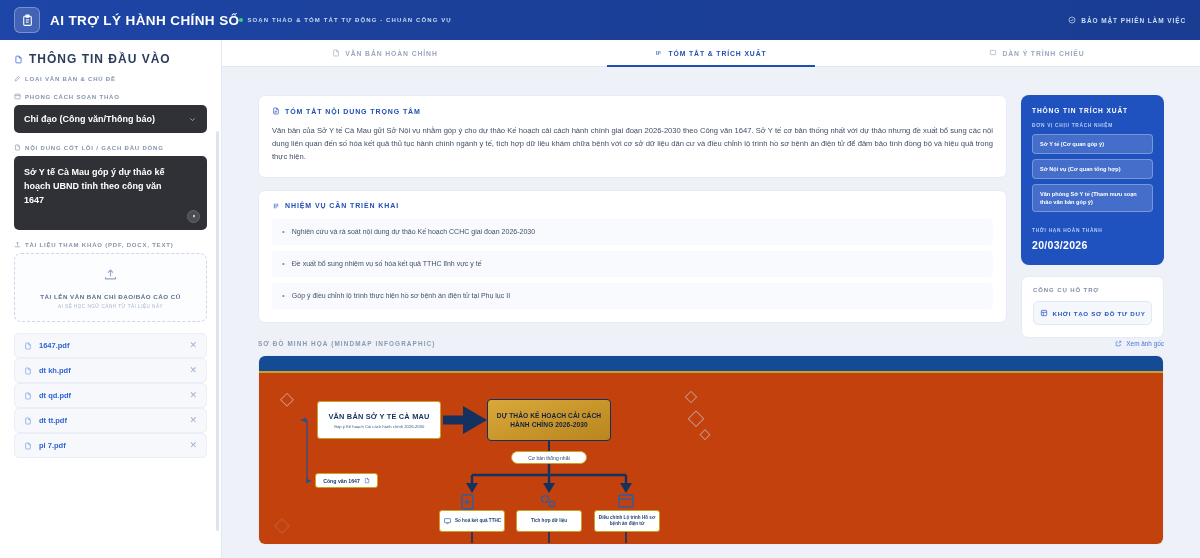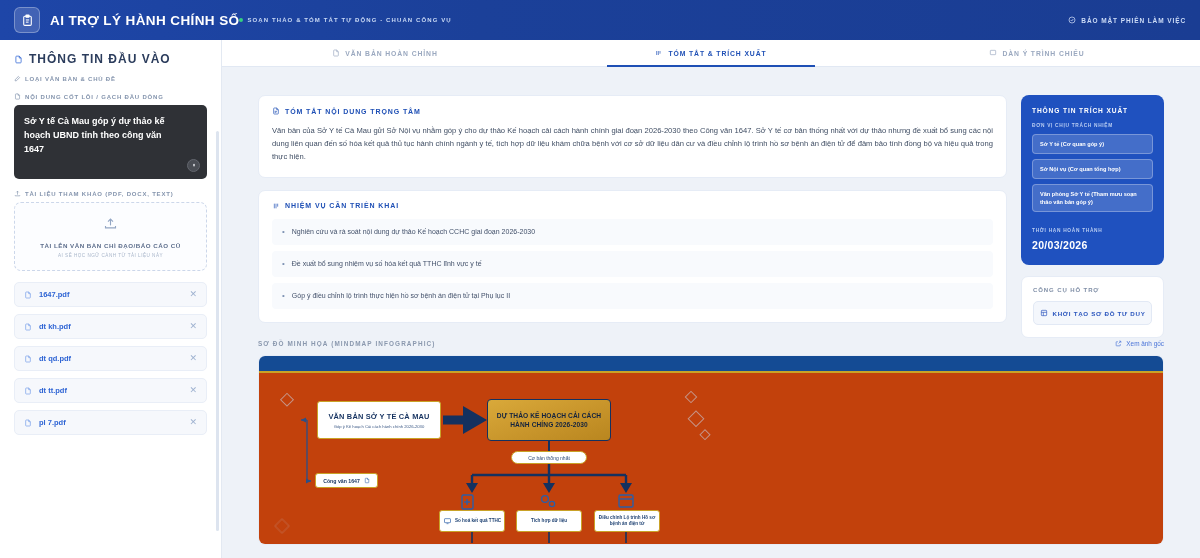--- a/index.html
+++ b/index.html
@@ -92,21 +92,21 @@
   .dz-t1 {
     font-size: 6.2px; font-weight: bold; color: #5d6e8c;
     letter-spacing: 0.5px; margin-top: 7px;
   }
   .dz-t2 {
     font-size: 4.6px; color: #a9b6ca; letter-spacing: 0.5px; margin-top: 4px;
   }
   .file-row {
     display: flex; align-items: center; gap: 7px;
     background: #f6f8fc; border: 1px solid #e9eef7; border-radius: 5px;
-    padding: 7px 9px; margin-top: 7px;
+    padding: 7px 9px; 
   }
   .file-name { font-size: 7.5px; font-weight: bold; color: #2e64d4; flex: 1; }
   .file-x { color: #9fb2d0; font-size: 9px; line-height: 1; }
   .sb-foot { padding: 9px 12px 12px 12px; }
   .btn-primary {
     width: 100%; background: #1e4fb5; border-radius: 6px;
     color: #fff; font-size: 7.8px; font-weight: bold; letter-spacing: 0.9px;
     padding: 10px 0; display: flex; align-items: center; justify-content: center; gap: 6px;
     border: none; cursor: pointer; font-family: inherit;
   }
@@ -290,20 +290,35 @@
 
         <div class="field">
           <div class="field-label">
             <svg width="7" height="7" viewBox="0 0 24 24" fill="none" stroke="#8494ad" stroke-width="2.4">
                 <path d="M4 20h4L19 9l-4-4L4 16z"></path>
               </svg>
             <span>LOẠI VĂN BẢN &amp; CHỦ ĐỀ</span>
           </div>
         </div>
 
+        <div class="field">
+          <div class="field-label">
+            <svg width="7" height="7" viewBox="0 0 24 24" fill="none" stroke="#8494ad" stroke-width="2.2">
+              <rect x="3" y="4" width="18" height="16" rx="2"></rect>
+                <line x1="3" y1="9" x2="21" y2="9"></line>
+            </svg>
+            <span>PHONG CÁCH SOẠN THẢO</span>
+          </div>
+          <div class="inp-dark sel">
+            <span>Chỉ đạo (Công văn/Thông báo)</span>
+            <svg width="9" height="9" viewBox="0 0 24 24" fill="none" stroke="#b9bcc4" stroke-width="2.2">
+                <path d="M6 9l6 6 6-6"></path>
+              </svg>
+          </div>
+        </div>
 
         <div class="field">
           <div class="field-label">
             <svg width="7" height="7" viewBox="0 0 24 24" fill="none" stroke="#8494ad" stroke-width="2.2">
               <path d="M14 3H7a2 2 0 0 0-2 2v14a2 2 0 0 0 2 2h10a2 2 0 0 0 2-2V8z"></path>
                 <path d="M14 3v5h5"></path>
             </svg>
             <span>NỘI DUNG CỐT LÕI / GẠCH ĐẦU DÒNG</span>
           </div>
           <div class="inp-dark area">

